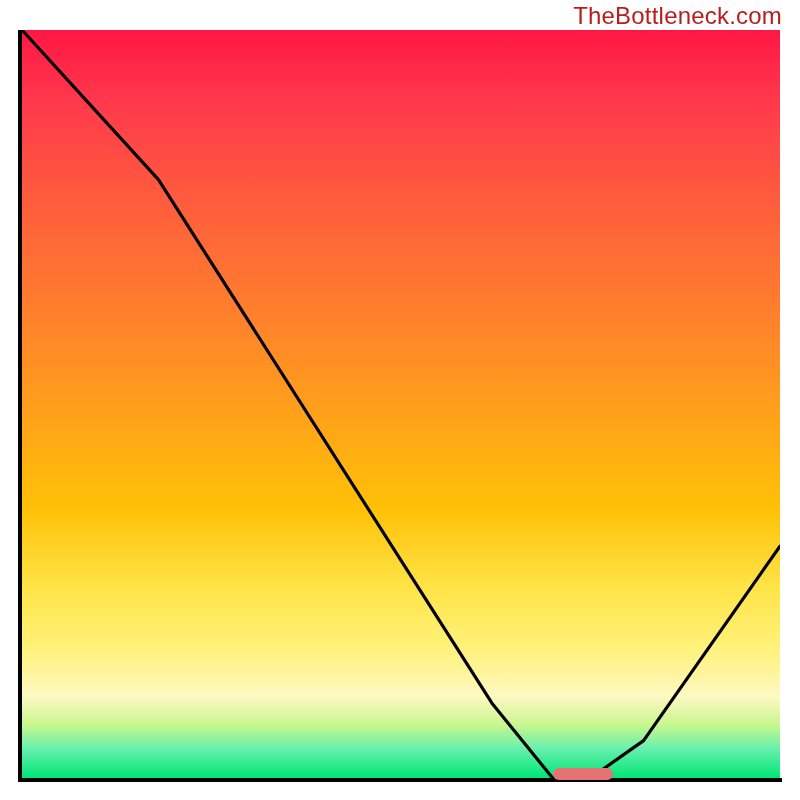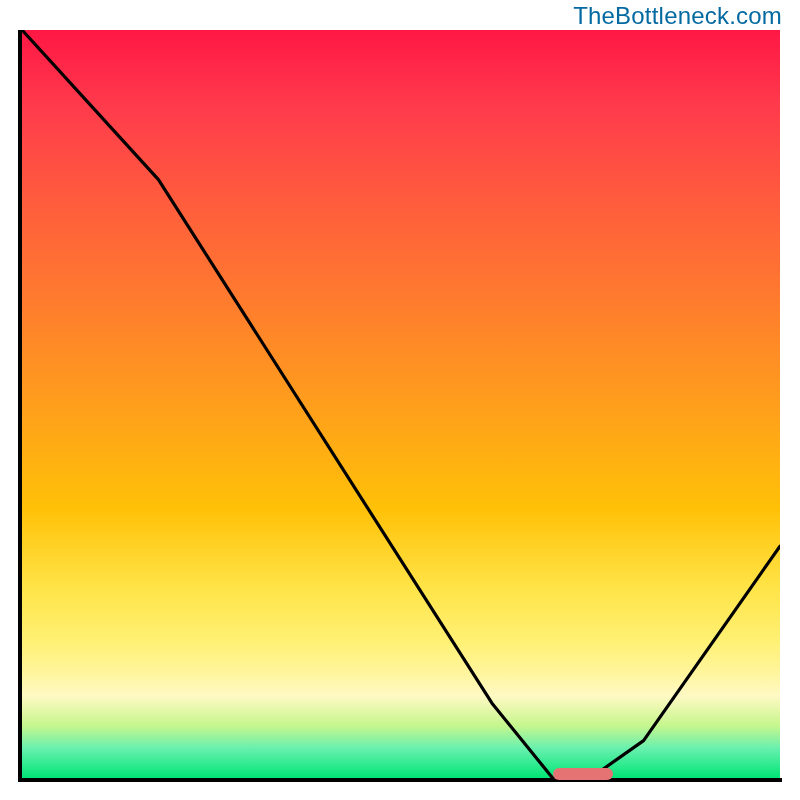--- a/index.html
+++ b/index.html
@@ -15,21 +15,21 @@
   .stage {
     position: relative;
     width: 800px;
     height: 800px;
   }
 
   .watermark {
     position: absolute;
     top: 2px;
     right: 18px;
-    color: #0369a1;
+    color: #b91c1c;
     font-size: 24px;
     font-weight: 400;
     letter-spacing: 0.2px;
     z-index: 10;
   }
 
   .plot-frame {
     position: absolute;
     left: 18px;
     top: 30px;

